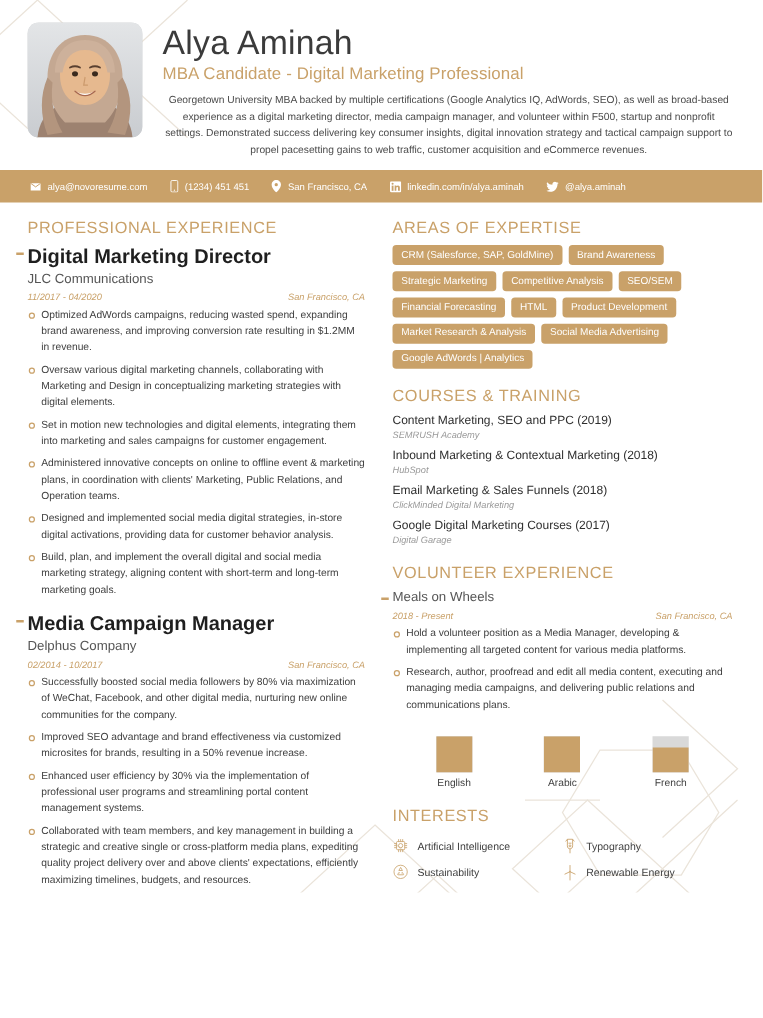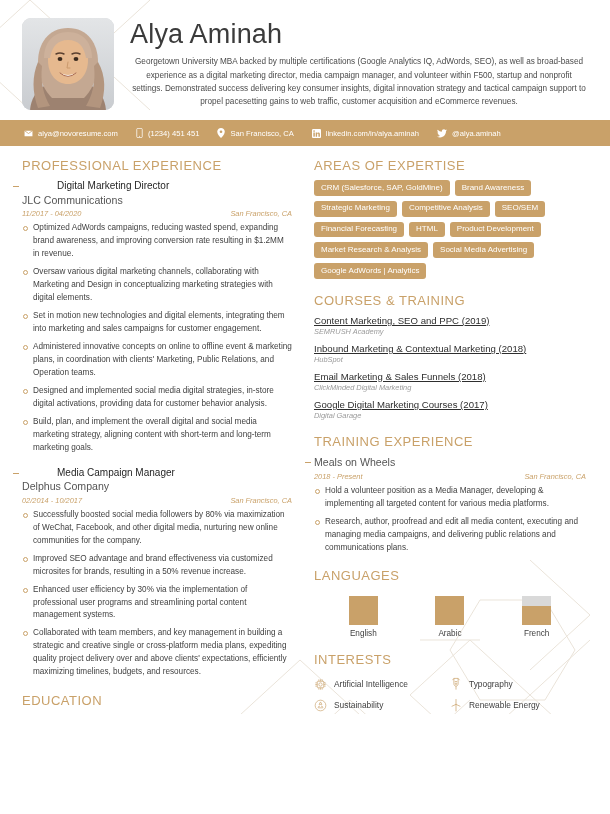--- a/index.html
+++ b/index.html
@@ -116,25 +116,24 @@
   .entry { position: relative; margin-bottom: 12px; padding-left: 0; }
   .entry-dash {
     position: absolute;
     left: -9px;
     top: 6px;
     width: 6px;
     height: 1.4px;
     background: #c9a169;
   }
   .entry-title {
-    font-size: 10px;
-    font-weight: normal;
+    font-size: 16px;
+    font-weight: bold;
     color: #1f1f1f;
     line-height: 1.25;
-    margin-left: 35px;
   }
   .entry-org {
     font-size: 10.6px;
     color: #555555;
     font-weight: 400;
     line-height: 1.3;
     margin-top: 1px;
   }
   .entry-meta {
     display: flex;
@@ -190,21 +189,21 @@
     color: #ffffff;
     font-size: 8px;
     padding: 3.5px 7px;
     border-radius: 3px;
     white-space: nowrap;
     line-height: 1.1;
   }
 
   
   .course { margin-bottom: 7px; }
-  .course-name { font-size: 9.6px; color: #2e2e2e; line-height: 1.25; text-decoration: underline; }
+  .course-name { font-size: 9.6px; color: #2e2e2e; line-height: 1.25; }
   .course-provider {
     font-size: 7.4px;
     font-style: italic;
     color: #9a9a9a;
     margin-top: 0px;
   }
 
   
   .langs {
     display: flex;
@@ -304,20 +303,21 @@
           <path d="M50 36 Q54 34 58 36" stroke="#5a4030" stroke-width="1.4" fill="none" stroke-linecap="round"></path>
 
           <path d="M46 44 L45 50 L48 50" stroke="#cb9a6d" stroke-width="1" fill="none" stroke-linecap="round"></path>
 
           <path d="M38 55 Q46 62 54 55 Q46 59 38 55 Z" fill="#ffffff"></path>
           <path d="M38 55 Q46 62 54 55" stroke="#a8694f" stroke-width="1" fill="none" stroke-linecap="round"></path>
         </svg>
       </div>
       <div class="header-text">
         <div class="name">Alya Aminah</div>
+        <div class="headline">MBA Candidate - Digital Marketing Professional</div>
         <div class="summary">Georgetown University MBA backed by multiple certifications (Google Analytics IQ, AdWords, SEO), as well as broad-based experience as a digital marketing director, media campaign manager, and volunteer within F500, startup and nonprofit settings. Demonstrated success delivering key consumer insights, digital innovation strategy and tactical campaign support to propel pacesetting gains to web traffic, customer acquisition and eCommerce revenues.</div>
       </div>
     </div>
 
     <div class="contact-bar" id="contact-bar">
         <div class="contact-item">
           <span>
             <svg width="9" height="9" viewBox="0 0 16 16">
               <path d="M1 3h14v10H1z" fill="#fff"></path>
               <path d="M1 3l7 5 7-5" stroke="#c9a169" stroke-width="1.4" fill="none"></path>
@@ -446,37 +446,36 @@
             <div class="course">
               <div class="course-name">Email Marketing &amp; Sales Funnels (2018)</div>
               <div class="course-provider">ClickMinded Digital Marketing</div>
             </div>
             <div class="course">
               <div class="course-name">Google Digital Marketing Courses (2017)</div>
               <div class="course-provider">Digital Garage</div>
             </div>
           </div>
 
-        <div class="section-title">TRAINING EXPERIENCE</div>
+        <div class="section-title">VOLUNTEER EXPERIENCE</div>
         <div id="vol-list">
             <div class="entry">
               <span class="entry-dash"></span>
               <div class="entry-org">Meals on Wheels</div>
               <div class="entry-meta">
                 <span>2018 - Present</span>
                 <span class="loc">San Francisco, CA</span>
               </div>
               <ul class="bullets">
                 <li>Hold a volunteer position as a Media Manager, developing &amp; implementing all targeted content for various media platforms.</li>
                 <li>Research, author, proofread and edit all media content, executing and managing media campaigns, and delivering public relations and communications plans.</li>
               </ul>
             </div>
           </div>
 
-        <div class="section-title">LANGUAGES</div>
         <div class="langs" id="lang-list">
             <div class="lang">
               <div class="lang-bar">
                 <div class="lang-fill" style="height: 100%;"></div>
               </div>
               <div class="lang-name">English</div>
             </div>
             <div class="lang">
               <div class="lang-bar">
                 <div class="lang-fill" style="height: 100%;"></div>

